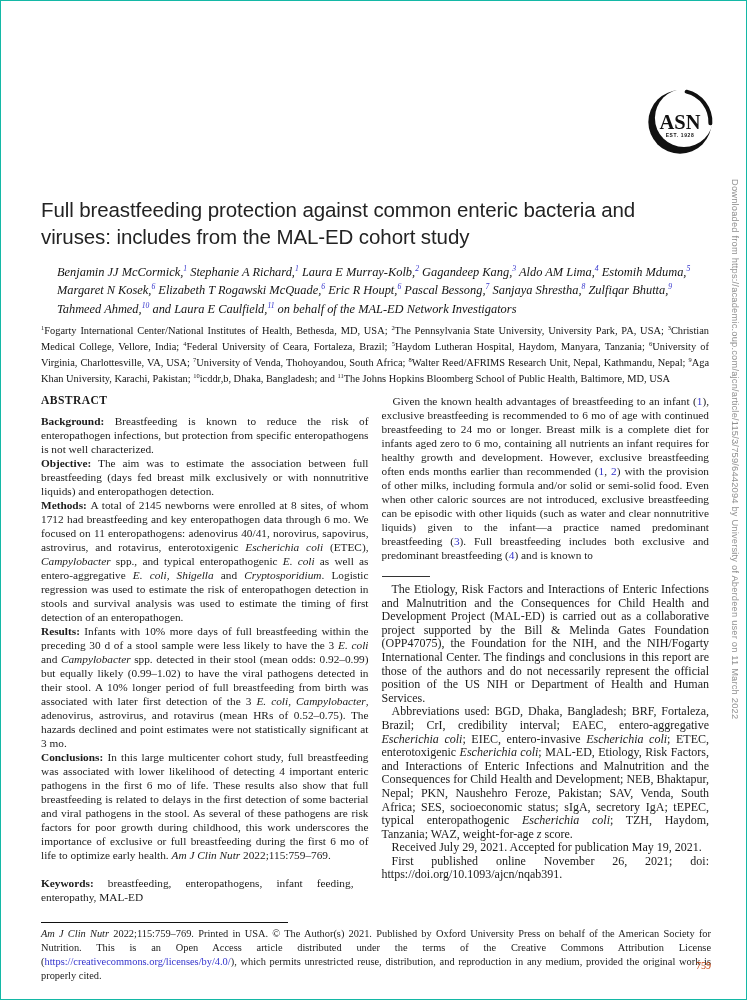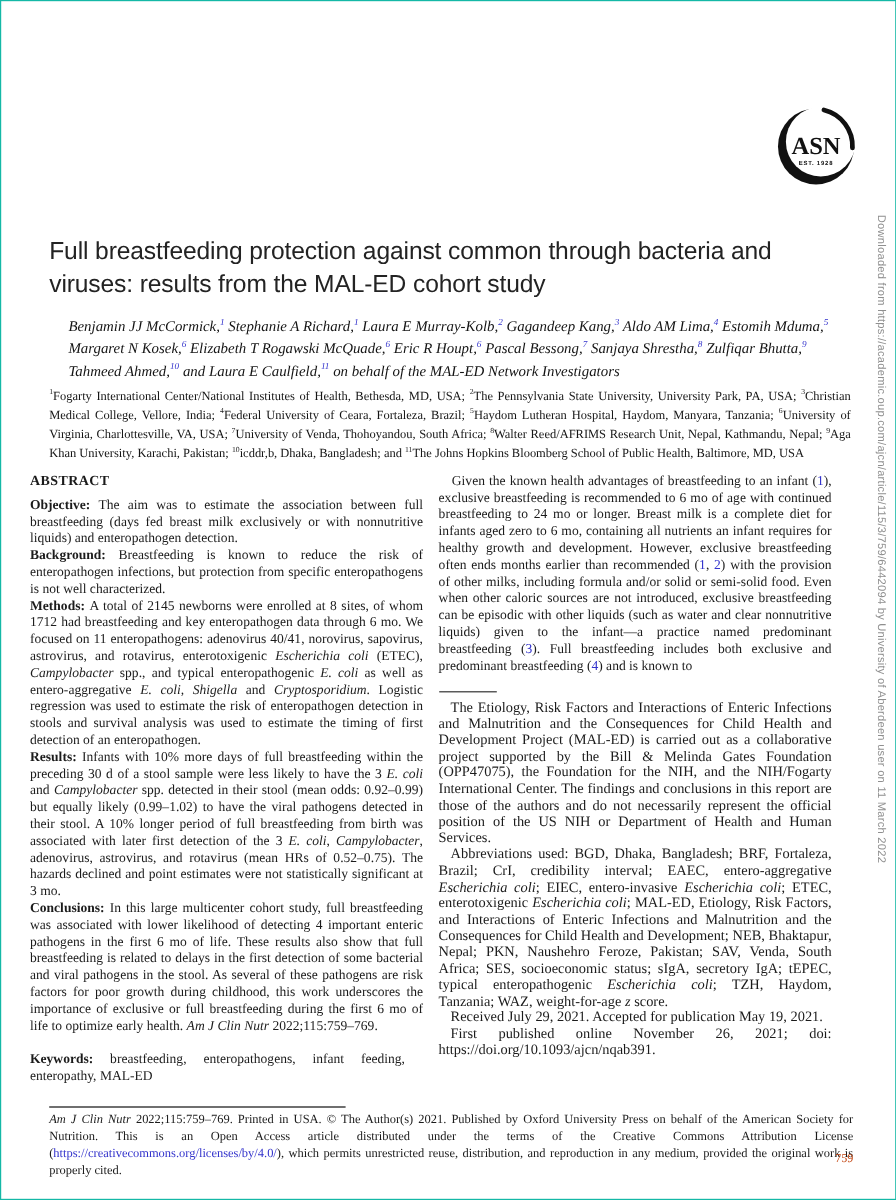--- a/index.html
+++ b/index.html
@@ -26,21 +26,21 @@
   .authors{
     position:absolute;left:56px;top:262px;width:655px;
     font-style:italic;font-size:12.4px;line-height:1.48;color:#141414;
   }
   .affiliations{
     position:absolute;left:40px;top:322px;width:668px;
     font-size:10.4px;line-height:1.53;text-align:justify;color:#141414;
   }
   
   .columns{
-    position:absolute;left:24px;top:393px;width:668px;
+    position:absolute;left:40px;top:393px;width:668px;
     display:flex;gap:13px;
   }
   .col{width:328px;}
   .abstract-heading{
     font-size:11.6px;font-weight:bold;letter-spacing:.4px;margin:0 0 7px 0;
   }
   .body-p{
     margin:0;font-size:11.3px;line-height:14px;text-align:justify;
   }
   .keywords-p{margin:14px 15px 0 0;}
@@ -89,29 +89,29 @@
           <circle cx="56" cy="44" r="44" fill="#000"></circle>
         </mask>
       </defs>
       <circle cx="50" cy="50" r="48" fill="#111" mask="url(#crescentMask)"></circle>
       <path d="M60 4 A47 47 0 0 1 96 52" fill="none" stroke="#111" stroke-width="6" stroke-linecap="round"></path>
       <text x="50" y="60" text-anchor="middle" font-family="Liberation Serif, serif" font-weight="bold" font-size="31" fill="#111">ASN</text>
       <text x="50" y="73" text-anchor="middle" font-family="Liberation Sans, sans-serif" font-weight="bold" font-size="7.5" letter-spacing="1" fill="#111">EST. 1928</text>
     </svg>
   </div>
 
-  <h1 class="title" style="font-weight:normal;margin:0;">Full breastfeeding protection against common through bacteria and viruses: results from the MAL-ED cohort study</h1>
+  <h1 class="title" style="font-weight:normal;margin:0;">Full breastfeeding protection against common enteric bacteria and viruses: includes from the MAL-ED cohort study</h1>
   <div class="authors"><span>Benjamin JJ McCormick,</span><span class="rt-sup">1</span><span> Stephanie A Richard,</span><span class="rt-sup">1</span><span> Laura E Murray-Kolb,</span><span class="rt-sup">2</span><span> Gagandeep Kang,</span><span class="rt-sup">3</span><span> Aldo AM Lima,</span><span class="rt-sup">4</span><span> Estomih Mduma,</span><span class="rt-sup">5</span><span> Margaret N Kosek,</span><span class="rt-sup">6</span><span> Elizabeth T Rogawski McQuade,</span><span class="rt-sup">6</span><span> Eric R Houpt,</span><span class="rt-sup">6</span><span> Pascal Bessong,</span><span class="rt-sup">7</span><span> Sanjaya Shrestha,</span><span class="rt-sup">8</span><span> Zulfiqar Bhutta,</span><span class="rt-sup">9</span><span> Tahmeed Ahmed,</span><span class="rt-sup">10</span><span> and Laura E Caulfield,</span><span class="rt-sup">11</span><span> on behalf of the MAL-ED Network Investigators</span></div>
   <div class="affiliations"><span class="rt-supk">1</span><span>Fogarty International Center/National Institutes of Health, Bethesda, MD, USA; </span><span class="rt-supk">2</span><span>The Pennsylvania State University, University Park, PA, USA; </span><span class="rt-supk">3</span><span>Christian Medical College, Vellore, India; </span><span class="rt-supk">4</span><span>Federal University of Ceara, Fortaleza, Brazil; </span><span class="rt-supk">5</span><span>Haydom Lutheran Hospital, Haydom, Manyara, Tanzania; </span><span class="rt-supk">6</span><span>University of Virginia, Charlottesville, VA, USA; </span><span class="rt-supk">7</span><span>University of Venda, Thohoyandou, South Africa; </span><span class="rt-supk">8</span><span>Walter Reed/AFRIMS Research Unit, Nepal, Kathmandu, Nepal; </span><span class="rt-supk">9</span><span>Aga Khan University, Karachi, Pakistan; </span><span class="rt-supk">10</span><span>icddr,b, Dhaka, Bangladesh; and </span><span class="rt-supk">11</span><span>The Johns Hopkins Bloomberg School of Public Health, Baltimore, MD, USA</span></div>
 
   <div class="columns">
     <div class="col">
       <h2 class="abstract-heading">ABSTRACT</h2>
+      <p class="body-p"><span class="rt-b">Background: </span><span>Breastfeeding is known to reduce the risk of enteropathogen infections, but protection from specific enteropathogens is not well characterized.</span></p>
       <p class="body-p"><span class="rt-b">Objective: </span><span>The aim was to estimate the association between full breastfeeding (days fed breast milk exclusively or with nonnutritive liquids) and enteropathogen detection.</span></p>
-      <p class="body-p"><span class="rt-b">Background: </span><span>Breastfeeding is known to reduce the risk of enteropathogen infections, but protection from specific enteropathogens is not well characterized.</span></p>
       <p class="body-p"><span class="rt-b">Methods: </span><span>A total of 2145 newborns were enrolled at 8 sites, of whom 1712 had breastfeeding and key enteropathogen data through 6 mo. We focused on 11 enteropathogens: adenovirus 40/41, norovirus, sapovirus, astrovirus, and rotavirus, enterotoxigenic </span><span class="rt-i">Escherichia coli</span><span> (ETEC), </span><span class="rt-i">Campylobacter</span><span> spp., and typical enteropathogenic </span><span class="rt-i">E. coli</span><span> as well as entero-aggregative </span><span class="rt-i">E. coli, Shigella</span><span> and </span><span class="rt-i">Cryptosporidium</span><span>. Logistic regression was used to estimate the risk of enteropathogen detection in stools and survival analysis was used to estimate the timing of first detection of an enteropathogen.</span></p>
       <p class="body-p"><span class="rt-b">Results: </span><span>Infants with 10% more days of full breastfeeding within the preceding 30 d of a stool sample were less likely to have the 3 </span><span class="rt-i">E. coli</span><span> and </span><span class="rt-i">Campylobacter</span><span> spp. detected in their stool (mean odds: 0.92–0.99) but equally likely (0.99–1.02) to have the viral pathogens detected in their stool. A 10% longer period of full breastfeeding from birth was associated with later first detection of the 3 </span><span class="rt-i">E. coli</span><span>, </span><span class="rt-i">Campylobacter</span><span>, adenovirus, astrovirus, and rotavirus (mean HRs of 0.52–0.75). The hazards declined and point estimates were not statistically significant at 3 mo.</span></p>
       <p class="body-p"><span class="rt-b">Conclusions: </span><span>In this large multicenter cohort study, full breastfeeding was associated with lower likelihood of detecting 4 important enteric pathogens in the first 6 mo of life. These results also show that full breastfeeding is related to delays in the first detection of some bacterial and viral pathogens in the stool. As several of these pathogens are risk factors for poor growth during childhood, this work underscores the importance of exclusive or full breastfeeding during the first 6 mo of life to optimize early health. </span><span class="rt-i">Am J Clin Nutr</span><span> 2022;115:759–769.</span></p>
       <p class="body-p keywords-p"><span class="rt-b">Keywords: </span><span> breastfeeding, enteropathogens, infant feeding, enteropathy, MAL-ED</span></p>
     </div>
 
     <div class="col">
       <p class="body-p intro-p"><span>Given the known health advantages of breastfeeding to an infant (</span><span class="rt-ref">1</span><span>), exclusive breastfeeding is recommended to 6 mo of age with continued breastfeeding to 24 mo or longer. Breast milk is a complete diet for infants aged zero to 6 mo, containing all nutrients an infant requires for healthy growth and development. However, exclusive breastfeeding often ends months earlier than recommended (</span><span class="rt-ref">1</span><span>, </span><span class="rt-ref">2</span><span>) with the provision of other milks, including formula and/or solid or semi-solid food. Even when other caloric sources are not introduced, exclusive breastfeeding can be episodic with other liquids (such as water and clear nonnutritive liquids) given to the infant—a practice named predominant breastfeeding (</span><span class="rt-ref">3</span><span>). Full breastfeeding includes both exclusive and predominant breastfeeding (</span><span class="rt-ref">4</span><span>) and is known to</span></p>
       <hr class="footnote-rule">
       <p class="fn-p"><span>The Etiology, Risk Factors and Interactions of Enteric Infections and Malnutrition and the Consequences for Child Health and Development Project (MAL-ED) is carried out as a collaborative project supported by the Bill &amp; Melinda Gates Foundation (OPP47075), the Foundation for the NIH, and the NIH/Fogarty International Center. The findings and conclusions in this report are those of the authors and do not necessarily represent the official position of the US NIH or Department of Health and Human Services.</span></p>

